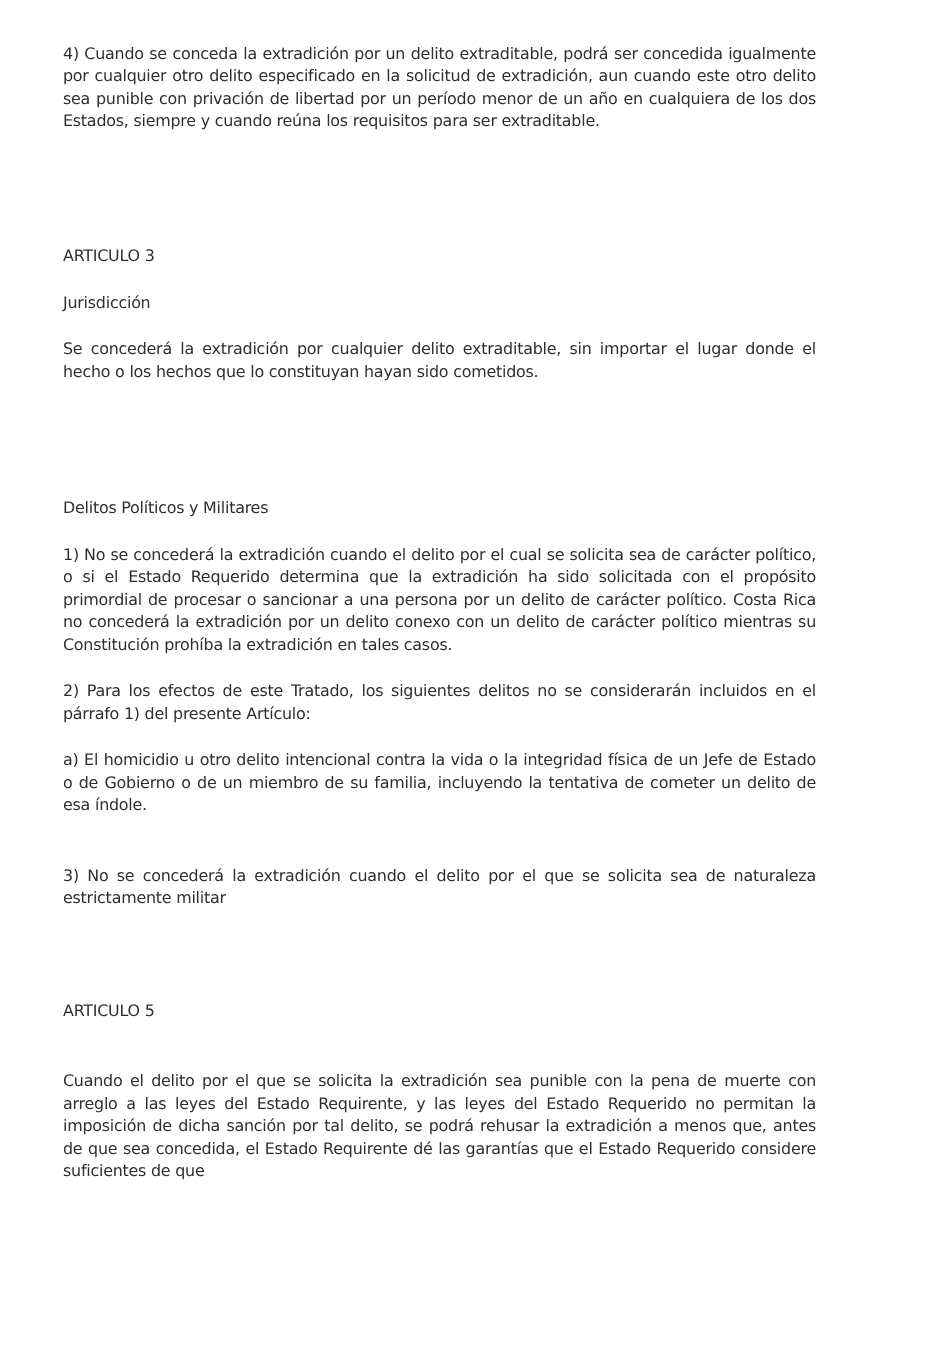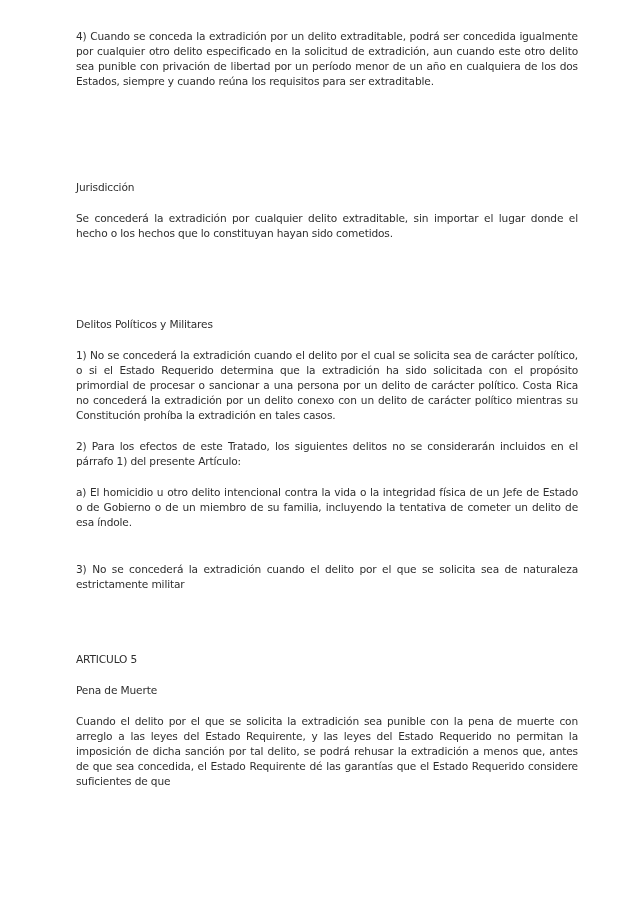--- a/index.html
+++ b/index.html
@@ -1,38 +1,39 @@
 <!DOCTYPE html>
 <html><head>
 <meta charset="utf-8">
 <style>
   html, body { margin: 0; padding: 0; background: #ffffff; }
   body { width: 617px; height: 900px; overflow: hidden; position: relative; }
   .page {
-    position: absolute; left: 76px; top: 29px; width: 502px;
+    position: absolute; left: 42px; top: 29px; width: 502px;
     font-family: "DejaVu Sans", sans-serif;
     font-size: 10.6px; line-height: 15px; color: #2e2e2e;
     letter-spacing: -0.15px;
   }
   .p { margin: 0; text-align: justify; }
   .gap-s { height: 15px; }
   .gap-l { height: 60px; }
   .gap-m { height: 16px; }
   .heading { margin: 0; }
 </style>
 </head>
 <body>
 
 <div class="page">
   <p class="p">4) Cuando se conceda la extradición por un delito extraditable, podrá ser concedida igualmente por cualquier otro delito especificado en la solicitud de extradición, aun cuando este otro delito sea punible con privación de libertad por un período menor de un año en cualquiera de los dos Estados, siempre y cuando reúna los requisitos para ser extraditable.</p>
   <div class="gap-s"></div>
 
   <div class="gap-l"></div>
 
   <section>
+    <p class="heading">ARTICULO 3</p>
     <div class="gap-m"></div>
     <p class="heading">Jurisdicción</p>
     <div class="gap-m"></div>
     <p class="p">Se concederá la extradición por cualquier delito extraditable, sin importar el lugar donde el hecho o los hechos que lo constituyan hayan sido cometidos.</p>
   </section>
 
   <div class="gap-l"></div>
 
   <section>
     <div class="gap-m"></div>
@@ -46,17 +47,16 @@
     <div class="gap-m"></div>
     <div class="gap-m"></div>
     <p class="p">3) No se concederá la extradición cuando el delito por el que se solicita sea de naturaleza estrictamente militar</p>
   </section>
 
   <div class="gap-l"></div>
 
   <section>
     <p class="heading">ARTICULO 5</p>
     <div class="gap-m"></div>
-    <p class="heading">Pena de Muerte</p>
     <div class="gap-m"></div>
     <p class="p">Cuando el delito por el que se solicita la extradición sea punible con la pena de muerte con arreglo a las leyes del Estado Requirente, y las leyes del Estado Requerido no permitan la imposición de dicha sanción por tal delito, se podrá rehusar la extradición a menos que, antes de que sea concedida, el Estado Requirente dé las garantías que el Estado Requerido considere suficientes de que</p>
   </section>
 </div>
 
 </body></html>

